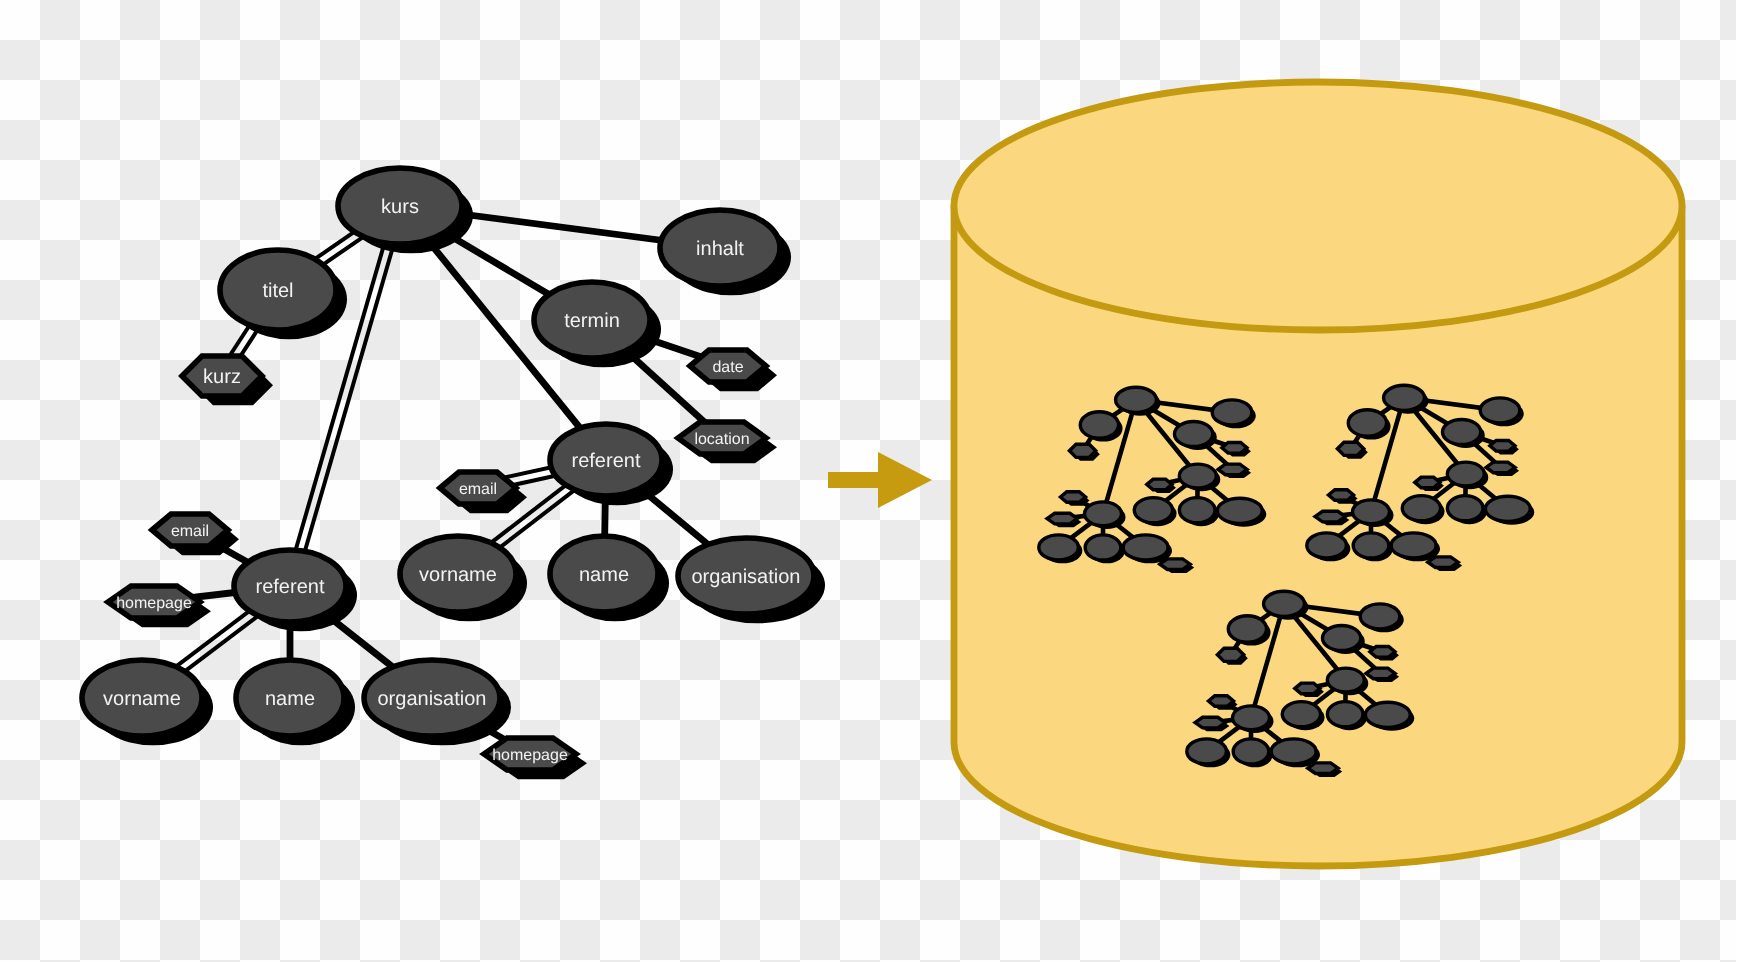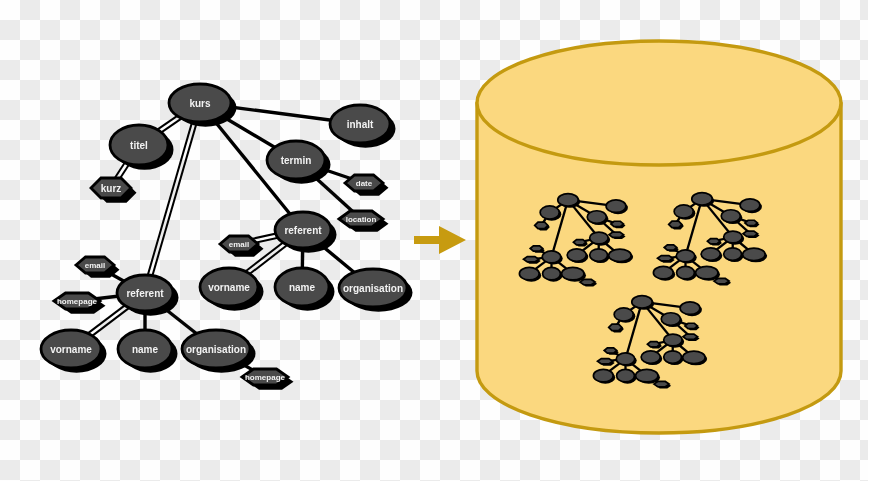--- a/index.html
+++ b/index.html
@@ -1,19 +1,18 @@
 <!DOCTYPE html>
 <html><head>
 <meta charset="utf-8">
 <style>
   html,body{margin:0;padding:0;}
   .stage{
     width:868px;height:481px;position:relative;overflow:hidden;
     background:repeating-conic-gradient(#ebebeb 0% 25%, #fefefe 0% 50%) 0 0 / 40px 40px;
-    font-weight:bold;
   }
   svg{display:block;}
   text{
     font-family:"Liberation Sans", sans-serif;
     pointer-events:none;
   }
 </style>
 </head>
 <body>
 

